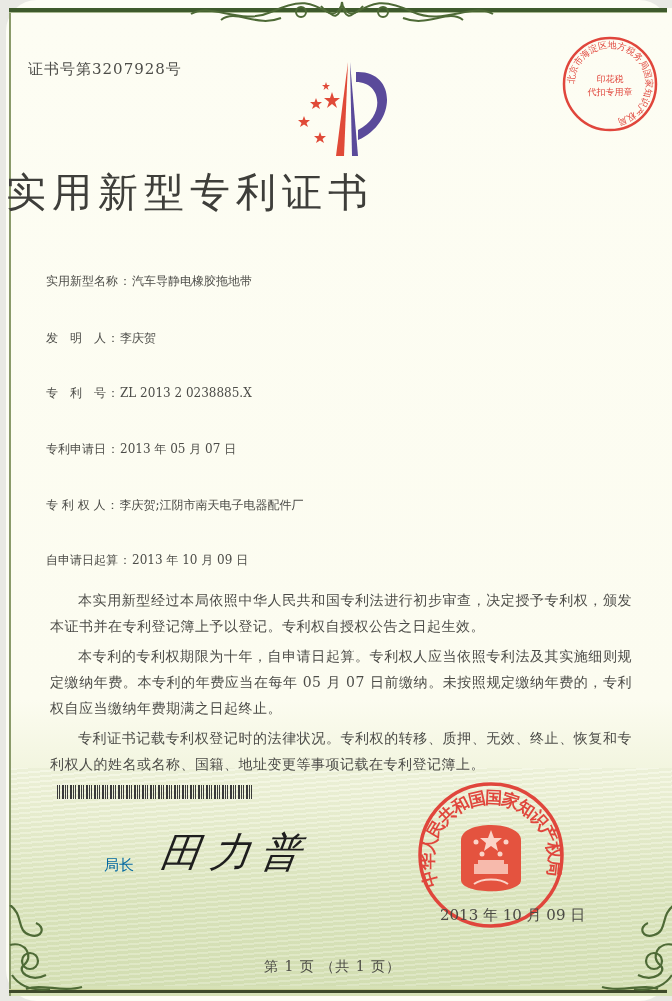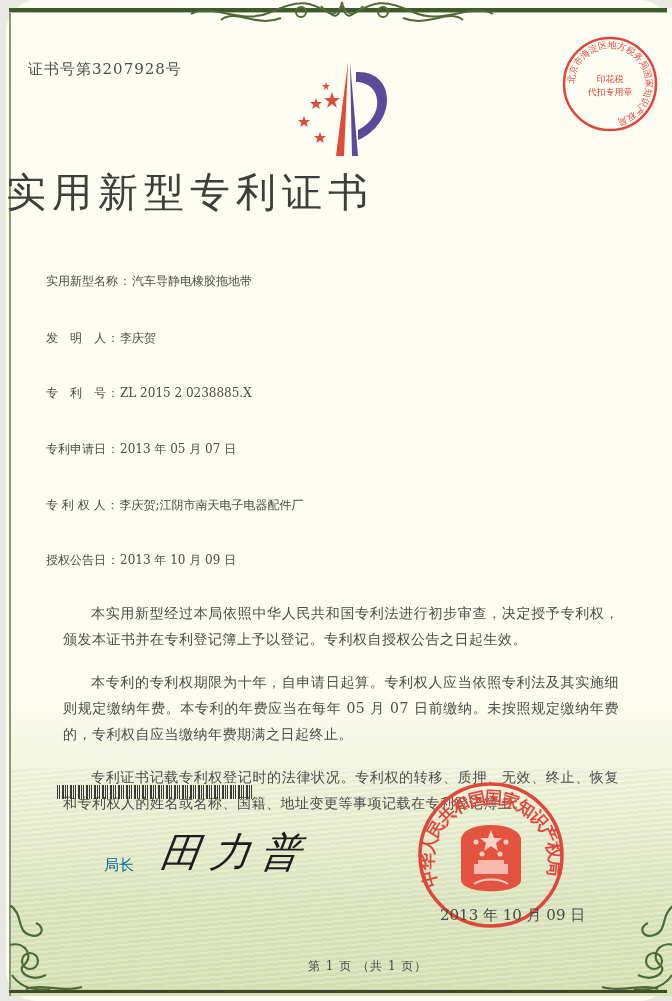--- a/index.html
+++ b/index.html
@@ -49,39 +49,39 @@
     }
     .field {
       position: absolute; left: 40px; font-size: 12px; color: #4c4c48; white-space: nowrap;
     }
     .field .label { display: inline-block; }
     .field .sep { display: inline-block; margin: 0 1px; }
     .body-text {
       position: absolute; left: 40px; width: 590px; font-size: 14px; line-height: 26px;
       color: #4c4c48; letter-spacing: 0.5px;
     }
-    .body-text p { margin: 17px; text-indent: 2em; text-align: justify; }
+    .body-text p { margin: 4px; text-indent: 2em; text-align: justify; }
     .barcode {
       position: absolute; left: 51px; top: 785px; width: 197px; height: 14px;
       background: repeating-linear-gradient(90deg, #3a3a3a 0 1px, transparent 1px 2px, #3a3a3a 2px 3px, transparent 3px 5px, #3a3a3a 5px 7px, transparent 7px 8px);
     }
     .director-label {
       position: absolute; left: 98px; top: 856px; font-size: 15px;
       font-family: "DejaVu Sans", "Liberation Sans", sans-serif; color: #0369a1;
     }
     .signature {
       position: absolute; left: 155px; top: 825px; font-size: 40px;
       font-family: "DejaVu Serif", serif; color: #1e1e1e; font-style: italic; letter-spacing: 10px;
       transform: skewX(-8deg);
     }
     .seal-date {
       position: absolute; left: 434px; top: 906px; font-size: 15px; color: #4a4a44;
     }
     .page-no {
-      position: absolute; left: 258px; top: 958px; font-size: 12px; color: #4a4a44; letter-spacing: 1px; margin-left: 44px;
+      position: absolute; left: 258px; top: 958px; font-size: 14px; color: #4a4a44; letter-spacing: 1px;
     }
   </style>
 </head>
 <body>
 
 <div class="page">
   <div class="paper">
     <div class="waves"></div>
   </div>
   <div class="top-rule"></div>
@@ -151,30 +151,30 @@
 
   <div class="title">实用新型专利证书</div>
 
   <div class="field" style="top:273px;">
     <span class="label">实用新型名称</span><span class="sep">：</span><span>汽车导静电橡胶拖地带</span>
   </div>
   <div class="field" style="top:330px;">
     <span class="label">发　明　人</span><span class="sep">：</span><span>李庆贺</span>
   </div>
   <div class="field" style="top:385px;">
-    <span class="label">专　利　号</span><span class="sep">：</span><span>ZL 2015 2 0238885.X</span>
+    <span class="label">专　利　号</span><span class="sep">：</span><span>ZL 2013 2 0238885.X</span>
   </div>
   <div class="field" style="top:441px;">
     <span class="label">专利申请日</span><span class="sep">：</span><span>2013 年 05 月 07 日</span>
   </div>
   <div class="field" style="top:497px;">
     <span class="label">专 利 权 人</span><span class="sep">：</span><span>李庆贺;江阴市南天电子电器配件厂</span>
   </div>
   <div class="field" style="top:552px;">
-    <span class="label">授权公告日</span><span class="sep">：</span><span>2013 年 10 月 09 日</span>
+    <span class="label">自申请日起算</span><span class="sep">：</span><span>2013 年 10 月 09 日</span>
   </div>
 
   <div class="body-text" style="top:583px;">
     <p>本实用新型经过本局依照中华人民共和国专利法进行初步审查，决定授予专利权，颁发本证书并在专利登记簿上予以登记。专利权自授权公告之日起生效。</p>
     <p>本专利的专利权期限为十年，自申请日起算。专利权人应当依照专利法及其实施细则规定缴纳年费。本专利的年费应当在每年 05 月 07 日前缴纳。未按照规定缴纳年费的，专利权自应当缴纳年费期满之日起终止。</p>
     <p>专利证书记载专利权登记时的法律状况。专利权的转移、质押、无效、终止、恢复和专利权人的姓名或名称、国籍、地址变更等事项记载在专利登记簿上。</p>
   </div>
 
   <div class="barcode"></div>
 

